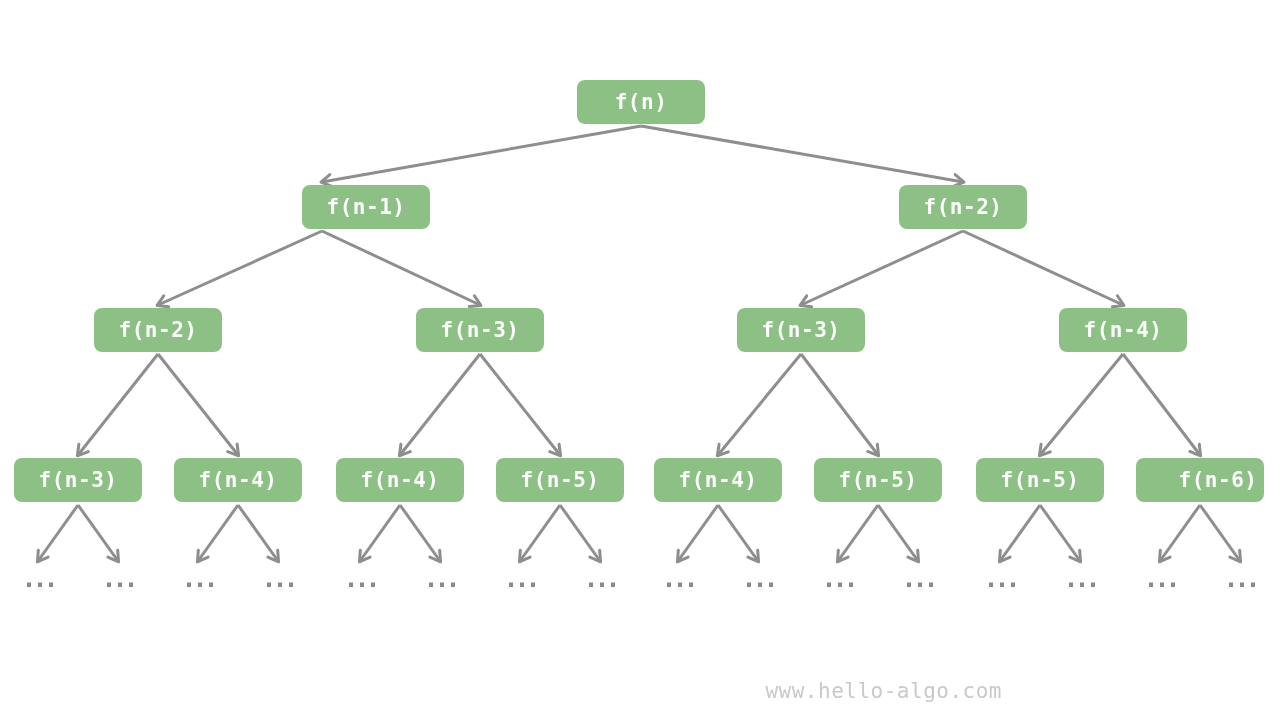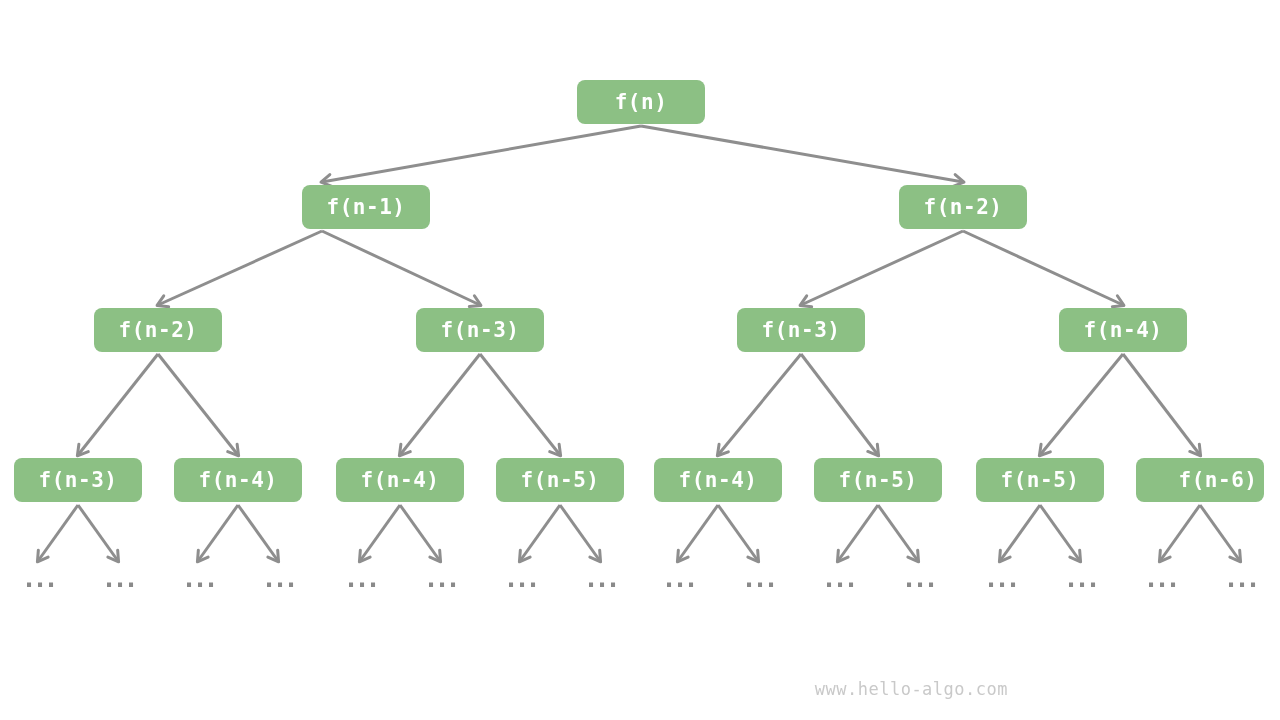--- a/index.html
+++ b/index.html
@@ -23,22 +23,22 @@
     background:var(--node-fill);color:var(--node-text);
     display:flex;align-items:center;justify-content:center;
     font-size:21px;font-weight:bold;letter-spacing:0.5px;
   }
   .ellipsis{
     position:absolute;transform:translateX(-50%);
     color:var(--dot-color);font-size:25px;font-weight:bold;
     letter-spacing:-4px;line-height:1;white-space:nowrap;
   }
   .watermark{
-    position:absolute;top:679px;right:32px;
-    color:var(--watermark-color);font-size:17px;letter-spacing:0.5px;
+    position:absolute;top:679px;right:38px;
+    color:var(--watermark-color);font-size:21px;letter-spacing:0.5px;
   }
 </style>
 </head>
 <body>
 
 <div id="canvas">
 
   <svg id="edges-svg" width="1280" height="720" viewBox="0 0 1280 720" xmlns="http://www.w3.org/2000/svg">
     <defs>
       <marker id="arrowhead" markerUnits="userSpaceOnUse" markerWidth="18" markerHeight="18" refX="13" refY="9" orient="auto">

